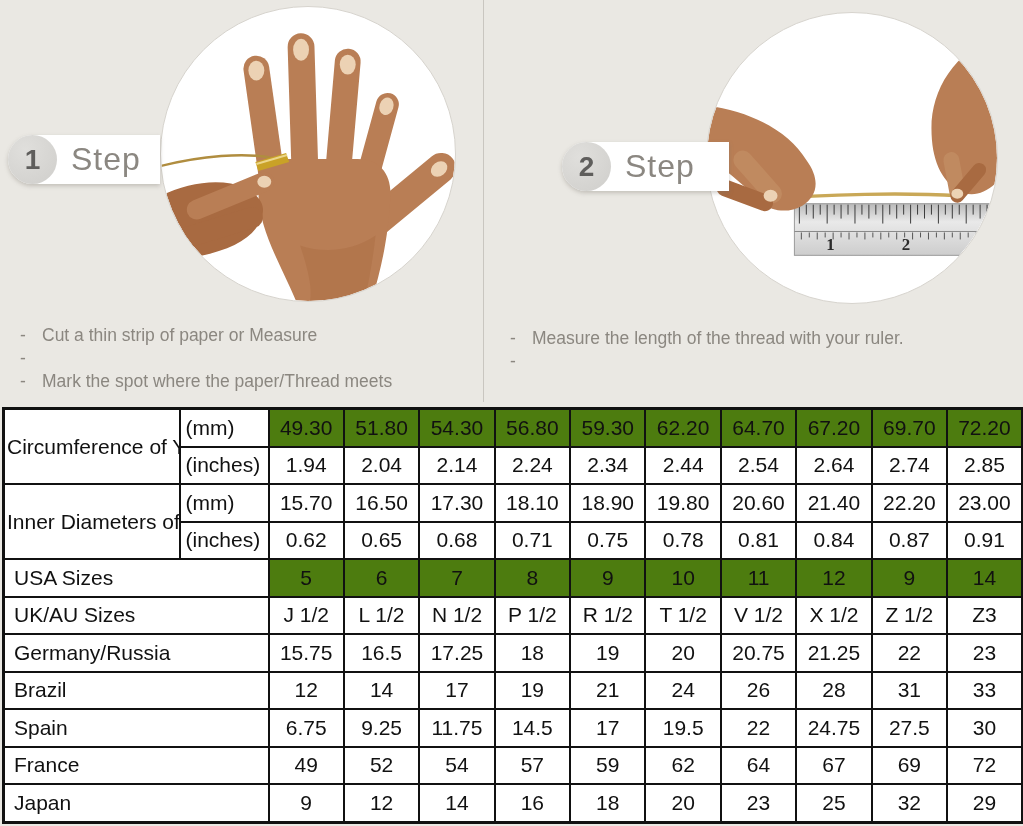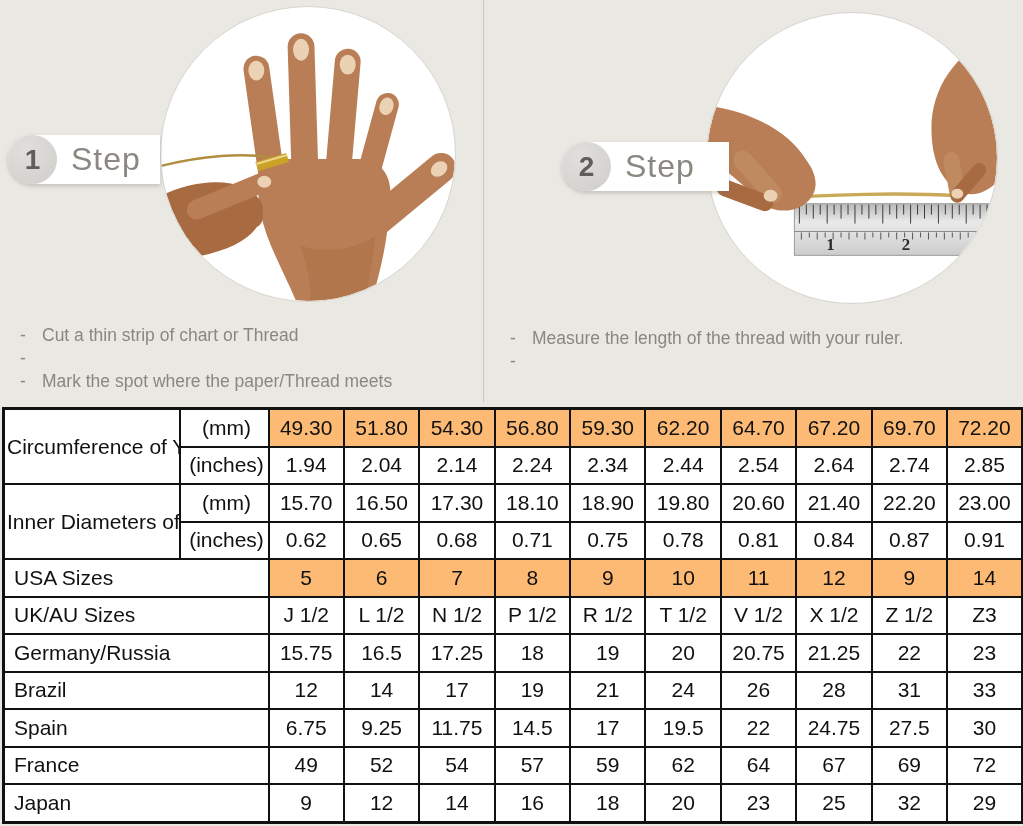--- a/index.html
+++ b/index.html
@@ -57,23 +57,23 @@
     font-family:"Liberation Sans", sans-serif;
   }
   table.ring-table td {
     border:2px solid #111111;
     font-size:21px; color:#111111;
     overflow:hidden; white-space:nowrap;
   }
   table.ring-table { border:3px solid #111111; }
   td.group-label { text-align:center; font-size:20px; padding:0 2px; }
   td.row-label   { text-align:left;  font-size:20px; padding:0 0 0 9px;margin-top:8px; }
-  td.unit        { text-align:center;  font-size:20px; padding:0 0 0 5px; }
+  td.unit        { text-align:left;  font-size:20px; padding:0 0 0 5px; }
   td.val         { text-align:center; font-size:21px; }
-  td.shaded      { background:#fdba74; }
+  td.shaded      { background:#4d7c0f; }
 </style>
 </head>
 <body>
 
 <div class="top-section">
   <div class="divider"></div>
 
   <div class="photo-circle circle-1">
     <svg viewBox="0 0 296 296">
       <defs>
@@ -219,21 +219,21 @@
   </div>
 
   <div class="step-pill pill-2">
     <div class="step-badge">2</div>
     <div class="step-word">Step</div>
   </div>
 
   <div class="bullet-list bullets-1">
     <div class="bullet-line">
       <span class="bullet-dash">-</span>
-      <span>Cut a thin strip of chart or Thread</span>
+      <span>Cut a thin strip of paper or Measure</span>
     </div>
     <div class="bullet-line">
       <span class="bullet-dash">-</span>
     </div>
     <div class="bullet-line">
       <span class="bullet-dash">-</span>
       <span>Mark the spot where the paper/Thread meets</span>
     </div>
   </div>
 

